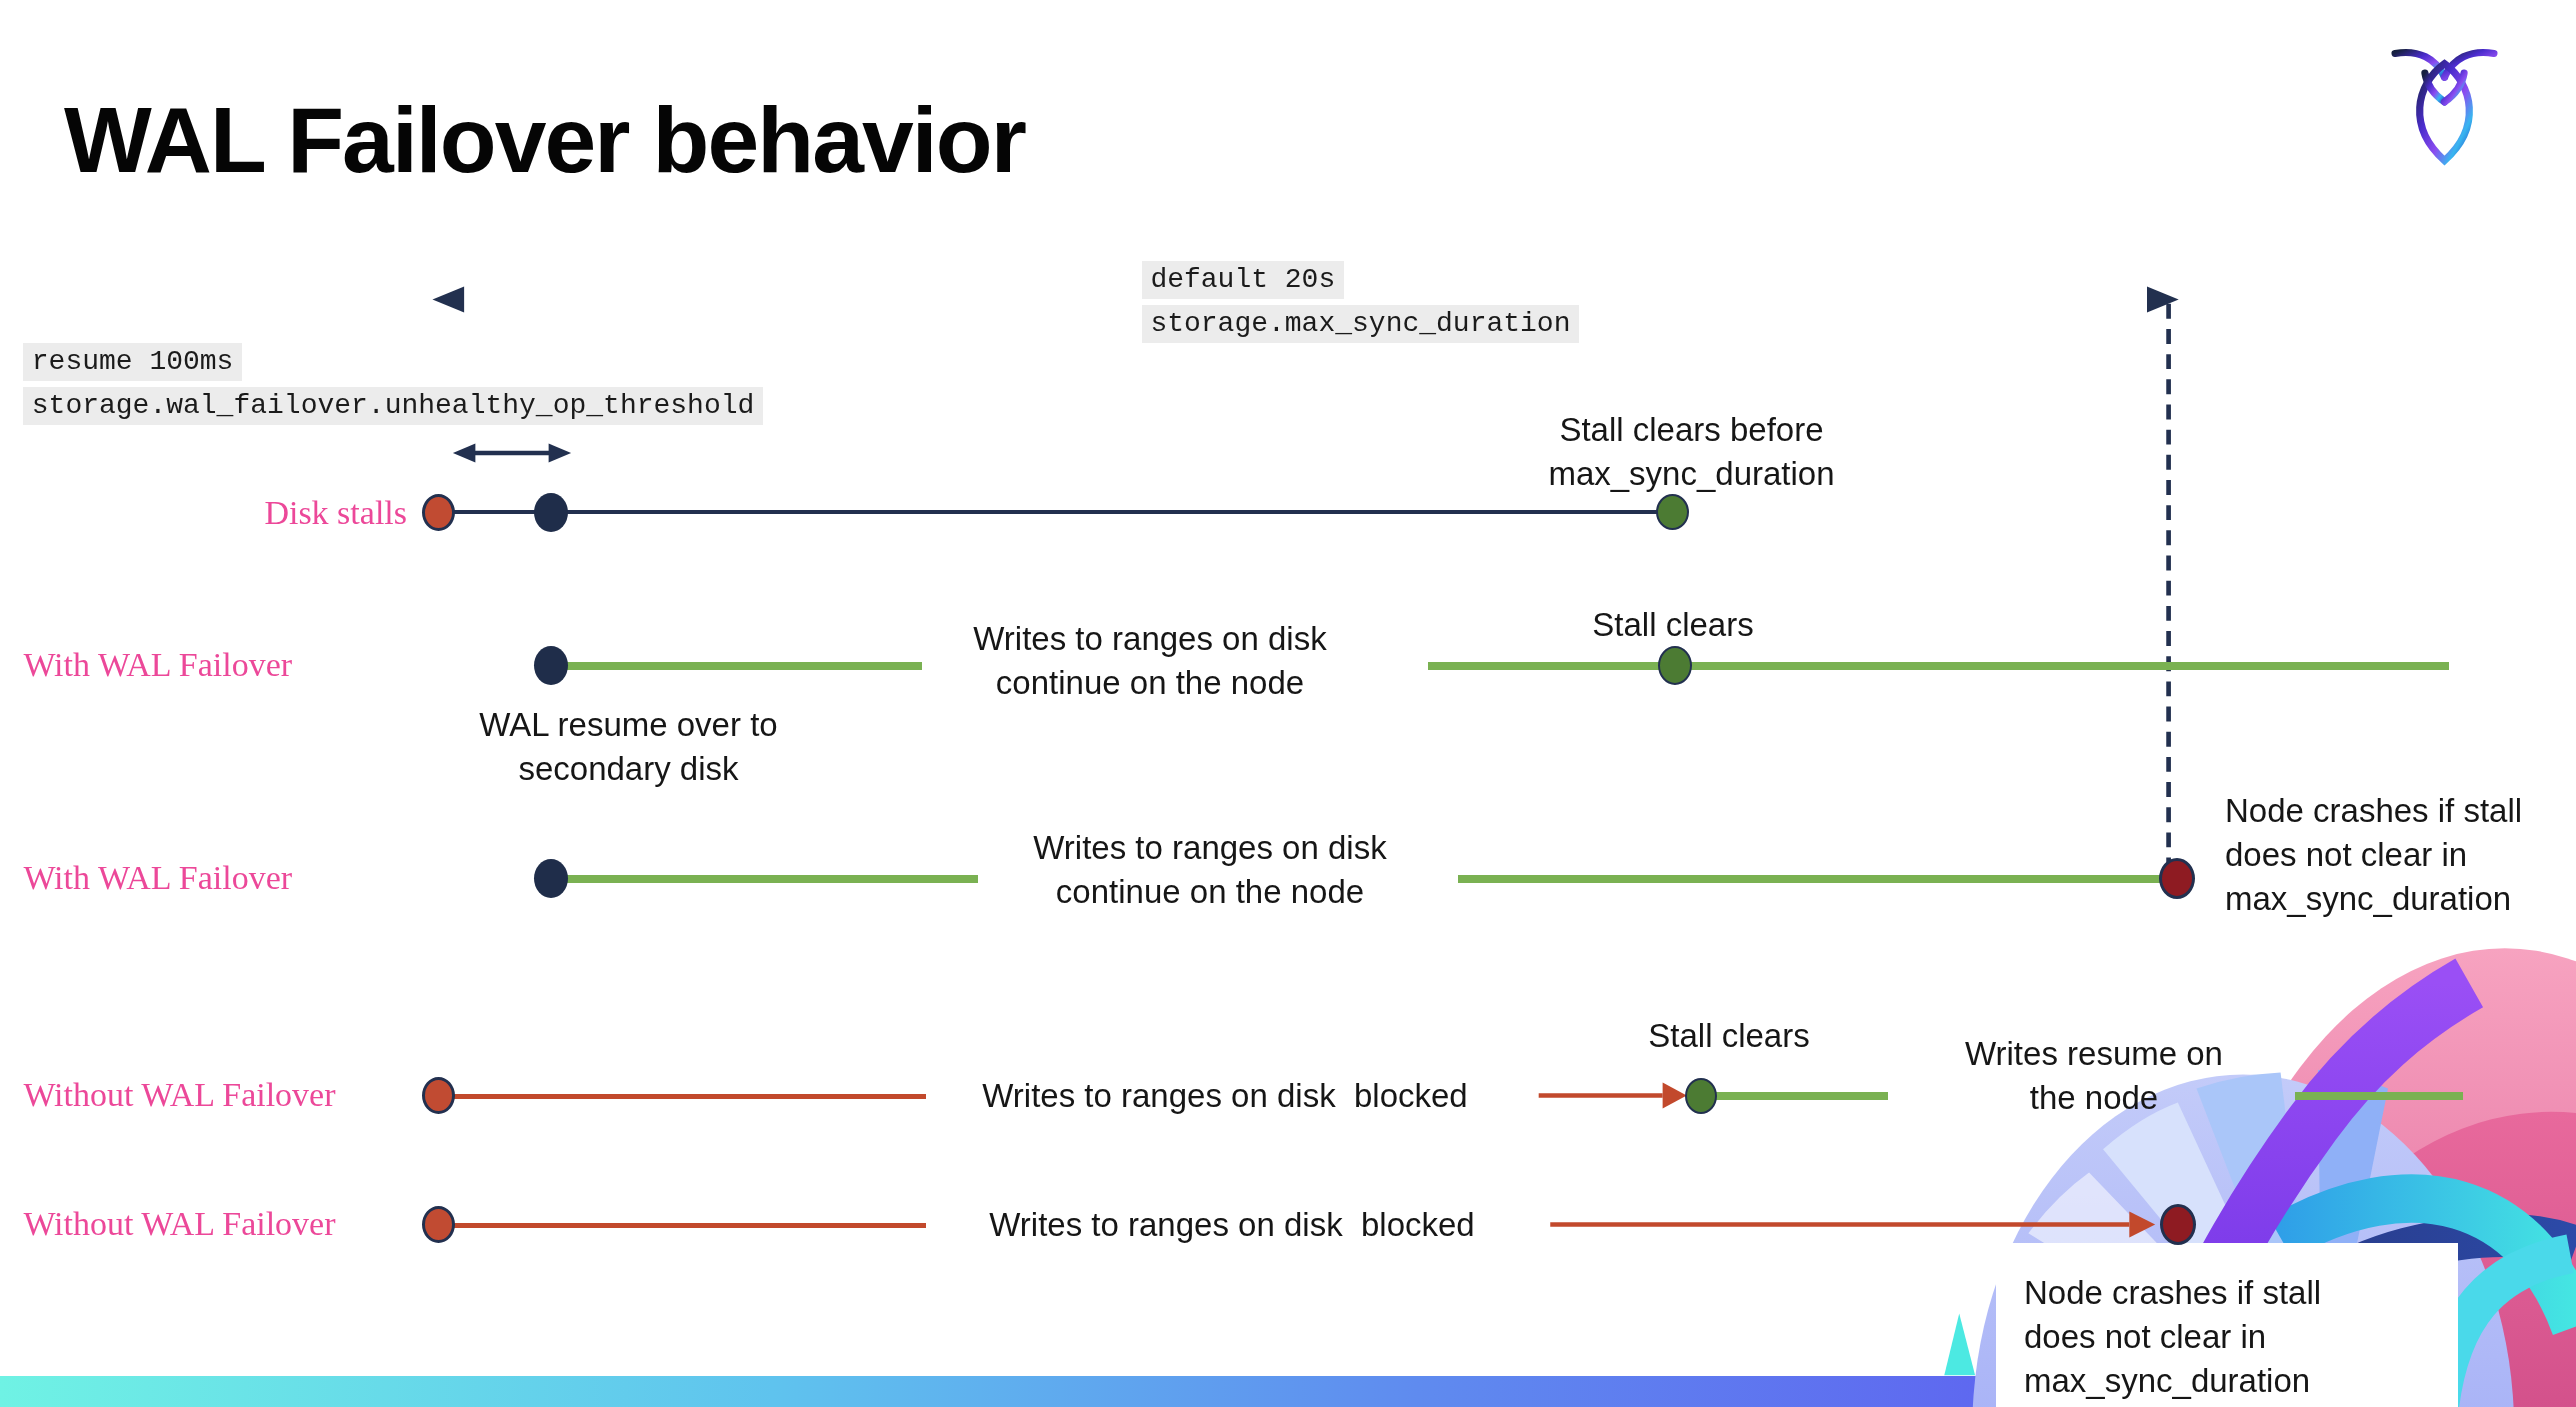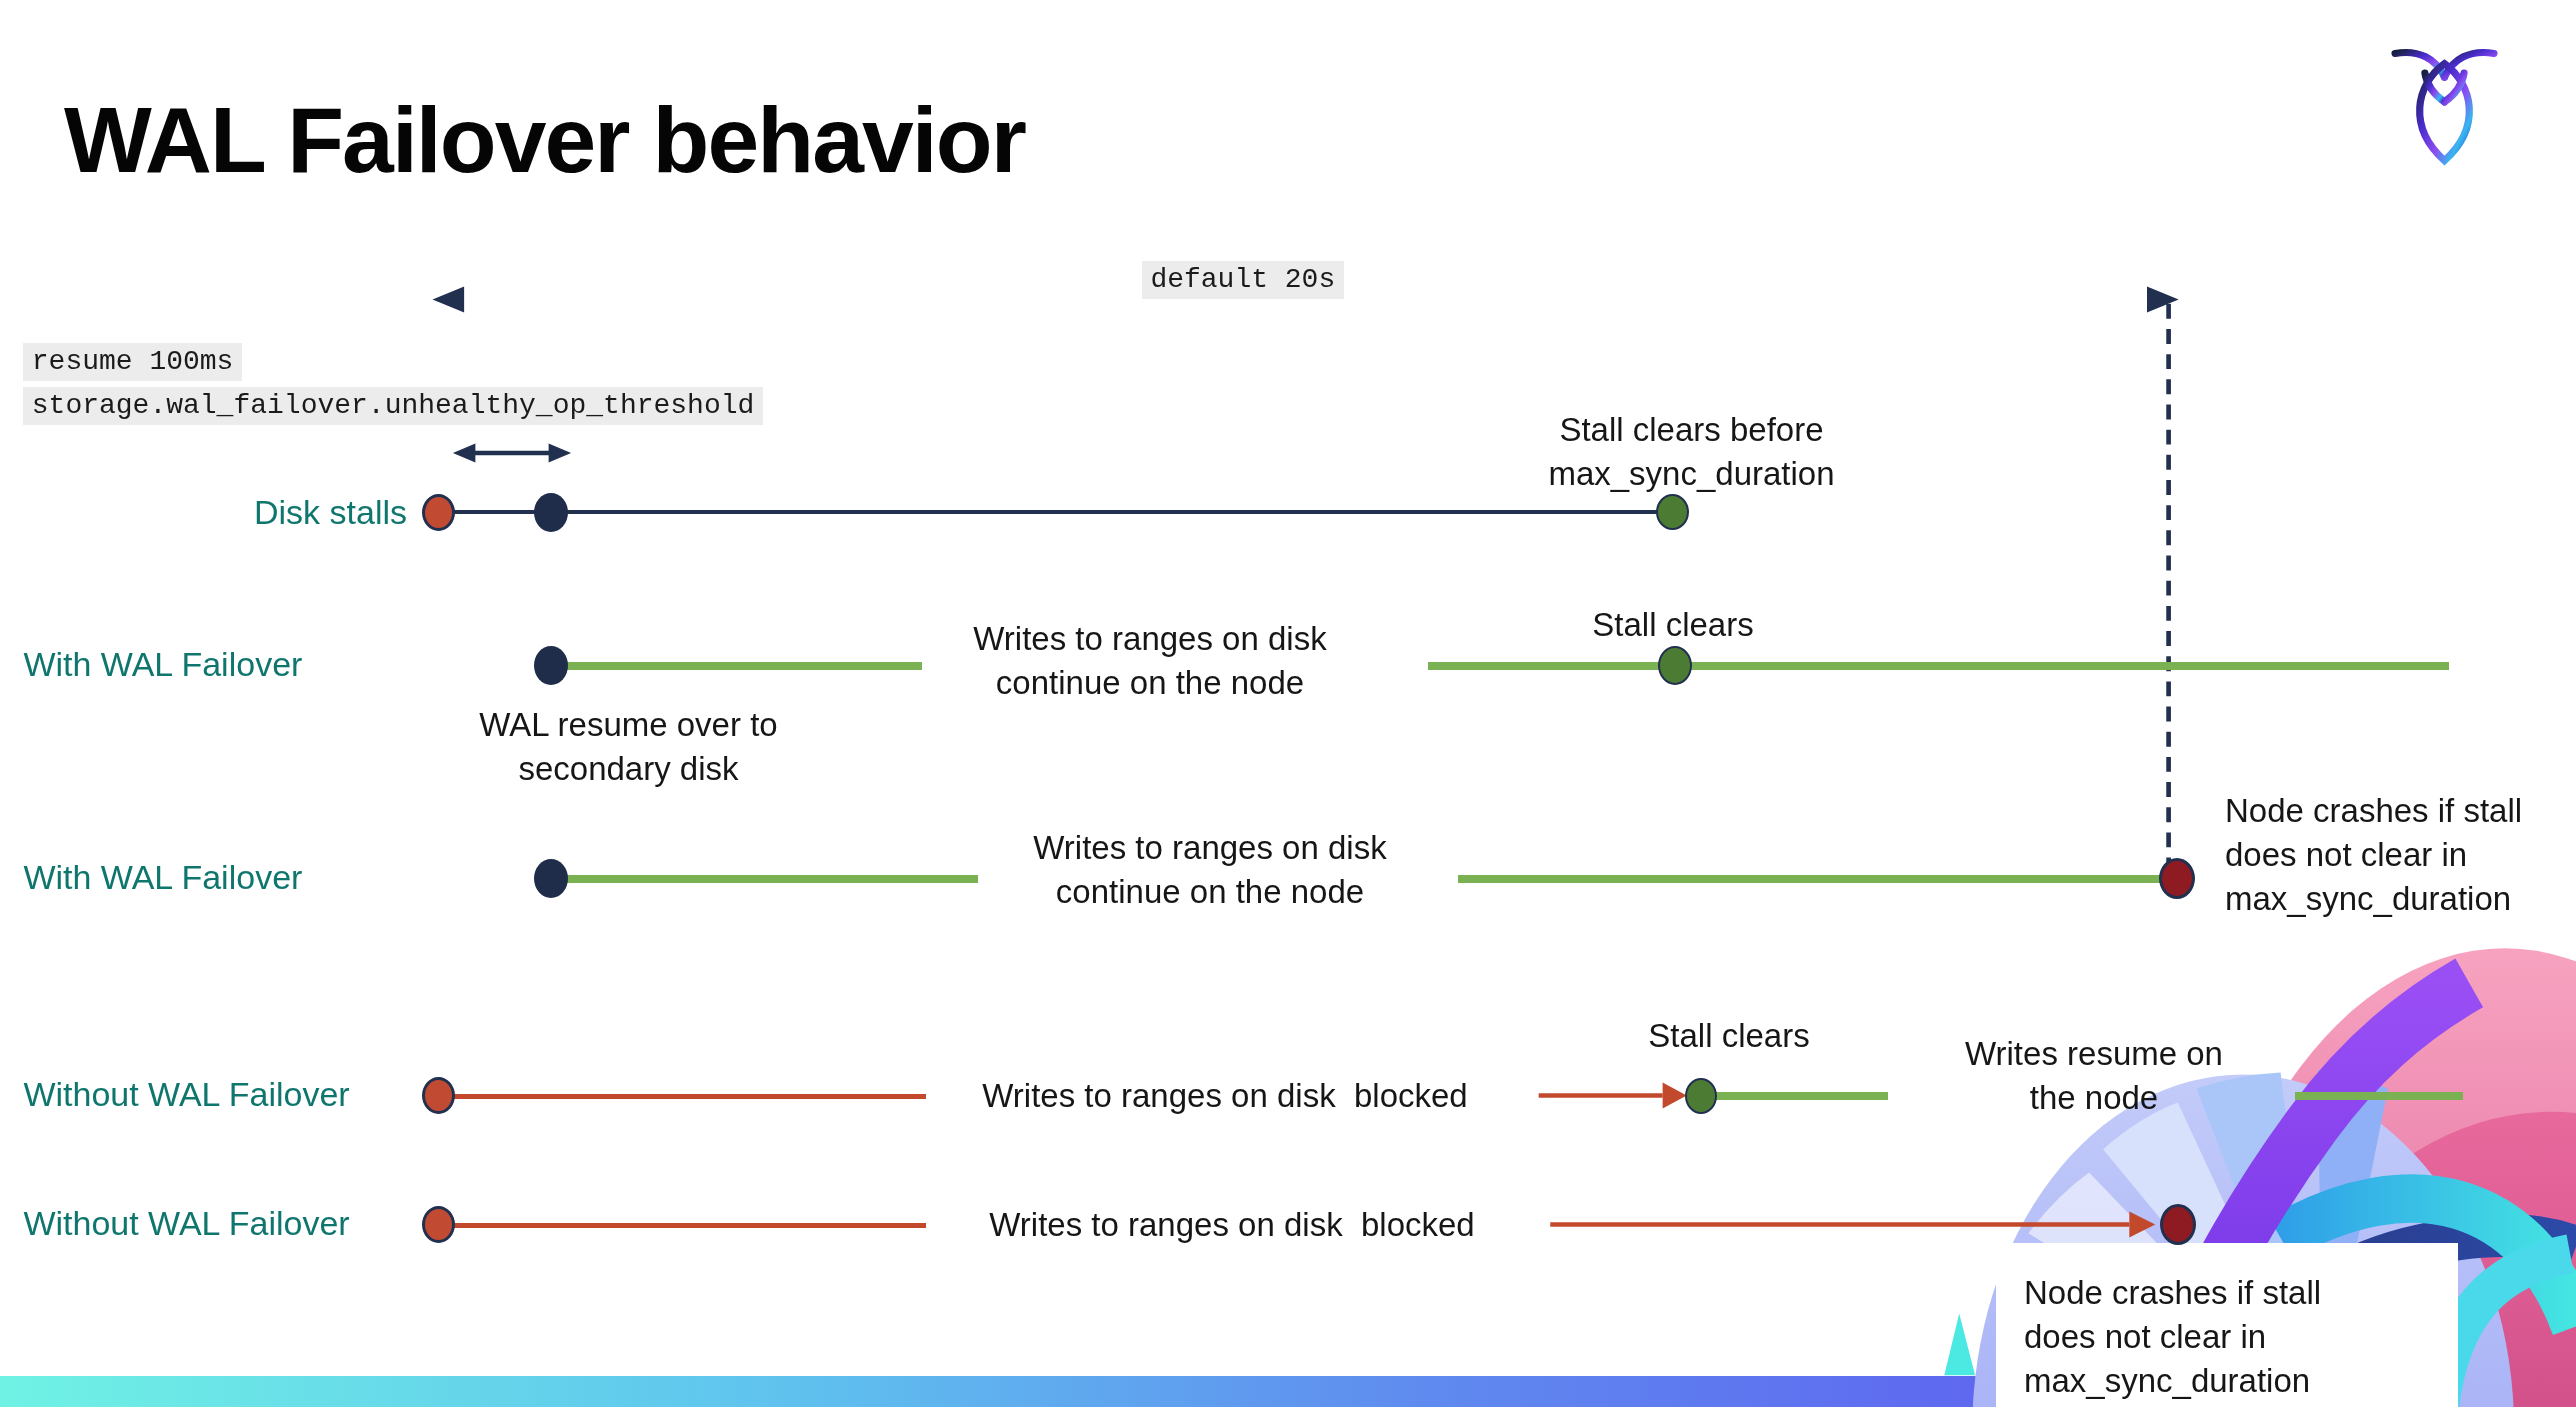--- a/index.html
+++ b/index.html
@@ -1,20 +1,20 @@
 <!DOCTYPE html>
 <html style="font-size:15px"><head>
 <meta charset="utf-8">
 <style>
   html,body{margin:0;padding:0;background:#fff;}
   .stage{position:relative;width:2576px;height:1408px;background:#fff;overflow:hidden;
          font-family:"Liberation Sans",sans-serif;color:#141414;}
   .abs{position:absolute;}
   .title{font-size:93px;line-height:110px;font-weight:800;letter-spacing:-1.9px;color:#050505;z-index:4;}
-  .rowlabel{font-size:34px;line-height:41px;color:#0f766e;z-index:4;white-space:pre;}
+  .rowlabel{font-size:34px;line-height:41px;color:#ec4899;z-index:4;white-space:pre;font-family:Liberation Serif, serif;}
   .ann{font-size:33px;line-height:44px;color:#161616;z-index:4;}
   .ann div{white-space:pre;}
   .center{text-align:center;}
   .right{text-align:right;}
   .cfg{display:flex;flex-direction:column;align-items:flex-start;gap:6.5px;z-index:4;}
   .cfg span{background:#ececec;font-family:"Liberation Mono","DejaVu Sans Mono",monospace;
             font-size:28px;line-height:32px;color:#1b1b1b;padding:2.8px 8.4px;white-space:pre;}
   .dot{border-radius:50%;box-sizing:border-box;z-index:5;}
   .dot-stall{background:#c14b32;border:3.7px solid #22304f;}
   .dot-failover{background:#1f2d4a;}
@@ -113,20 +113,21 @@
     <polygon points="2,22 36,8 36,36" fill="#22304f"></polygon>
     <polygon points="1876,22 1842,8 1842,36" fill="#22304f"></polygon>
   </svg>
 
   <svg class="abs" style="left:2163px;top:303px;width:11.2px;height:561px;z-index:4" viewBox="0 0 12 600">
     <line x1="6" y1="0" x2="6" y2="600" stroke="#22304f" stroke-width="5" stroke-dasharray="16 11"></line>
   </svg>
 
   <div class="abs cfg" style="left:1142px;top:261px">
     <span>default 20s</span>
+    <span>storage.max_sync_duration</span>
   </div>
   <div class="abs cfg" style="left:23.4px;top:343px">
     <span>resume 100ms</span>
     <span>storage.wal_failover.unhealthy_op_threshold</span>
   </div>
 
   <svg class="abs" style="left:451px;top:437px;width:122px;height:32px;z-index:4" viewBox="0 0 130 34">
     <line x1="22" y1="17" x2="108" y2="17" stroke="#22304f" stroke-width="5"></line>
     <polygon points="2,17 26,7 26,27" fill="#22304f"></polygon>
     <polygon points="128,17 104,7 104,27" fill="#22304f"></polygon>

